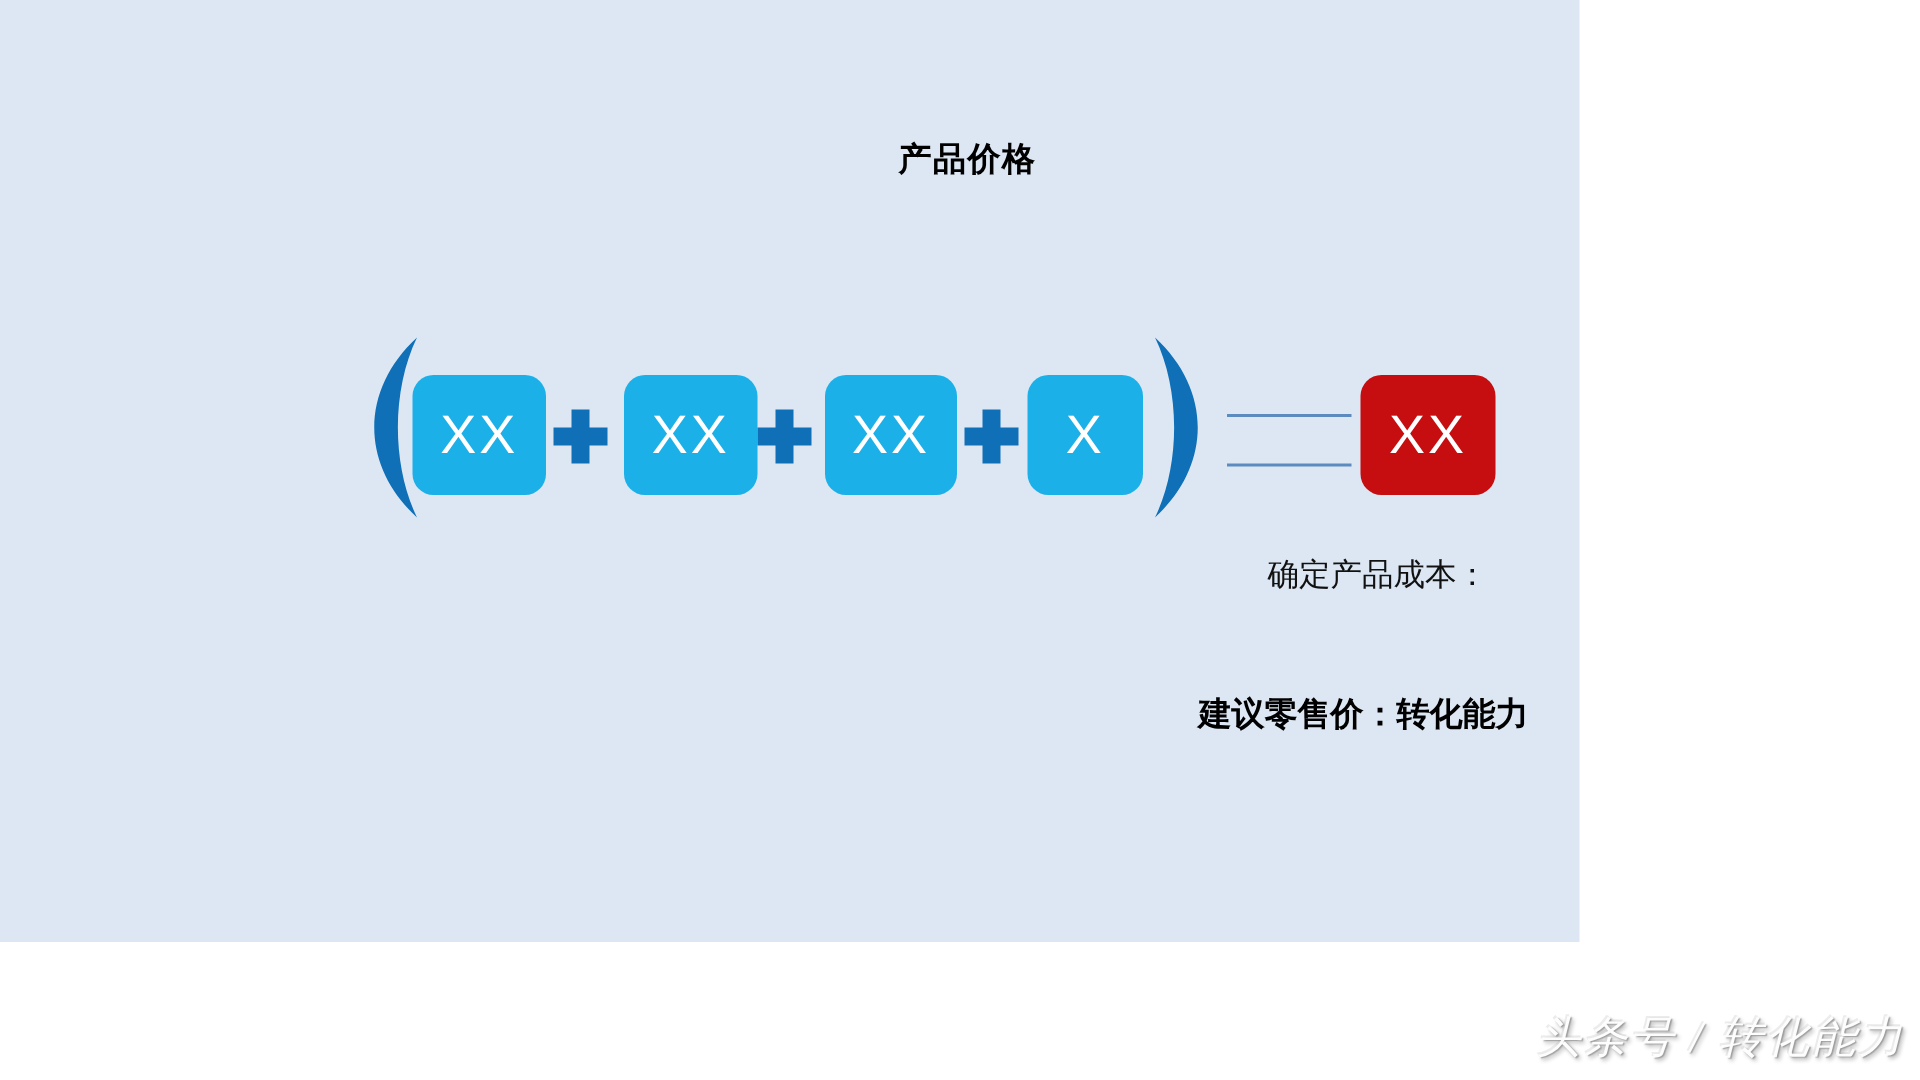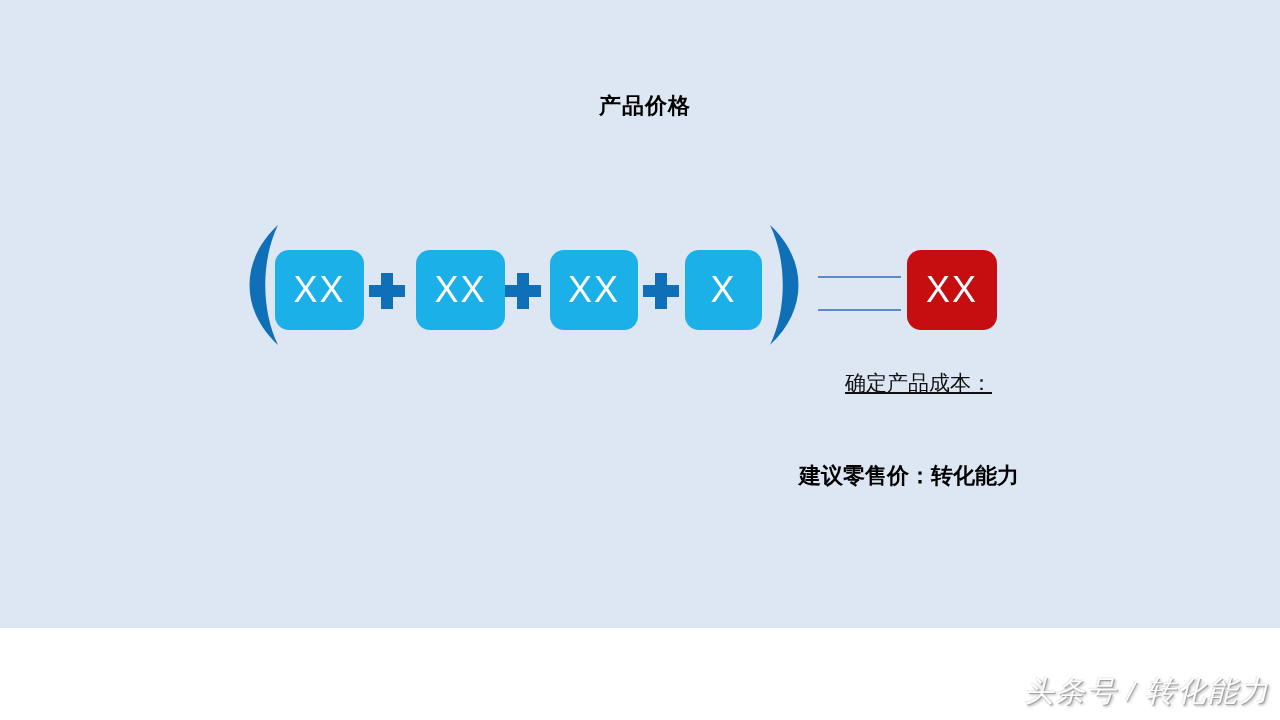--- a/index.html
+++ b/index.html
@@ -8,21 +8,21 @@
     background:#ffffff;
   }
   .stage{
     position:relative;
     width:1280px;height:720px;
     overflow:hidden;
     background:#ffffff;
   }
   .slide{
     position:absolute;left:0;top:0;
-    width:1280px;height:628px;
+    width:1053px;height:628px;
     background:#dce7f3;
   }
   .title{
     position:absolute;left:0;top:91px;width:1290px;
     text-align:center;
     font-size:22px;font-weight:bold;color:#000000;
     letter-spacing:1px;
   }
   .paren{
     position:absolute;top:221px;width:54px;height:128px;
@@ -60,21 +60,21 @@
   .equals-top{top:276px;}
   .equals-bottom{top:309px;}
   .result-box{
     position:absolute;left:907px;top:250px;width:90px;height:80px;
     background:#c60d10;border-radius:14px;
     display:flex;align-items:center;justify-content:center;
     color:#ffffff;font-size:36px;letter-spacing:2px;
   }
   .cost-note{
     position:absolute;left:845px;top:369px;
-    font-size:21px;font-weight:400;color:#111111;text-decoration:underline;
+    font-size:21px;font-weight:400;color:#111111;
   }
   .price-note{
     position:absolute;left:799px;top:461px;
     font-size:22px;font-weight:bold;color:#000000;
   }
   .footer{
     position:absolute;left:0;top:628px;width:1280px;height:92px;
     background:#ffffff;
   }
   .watermark{

